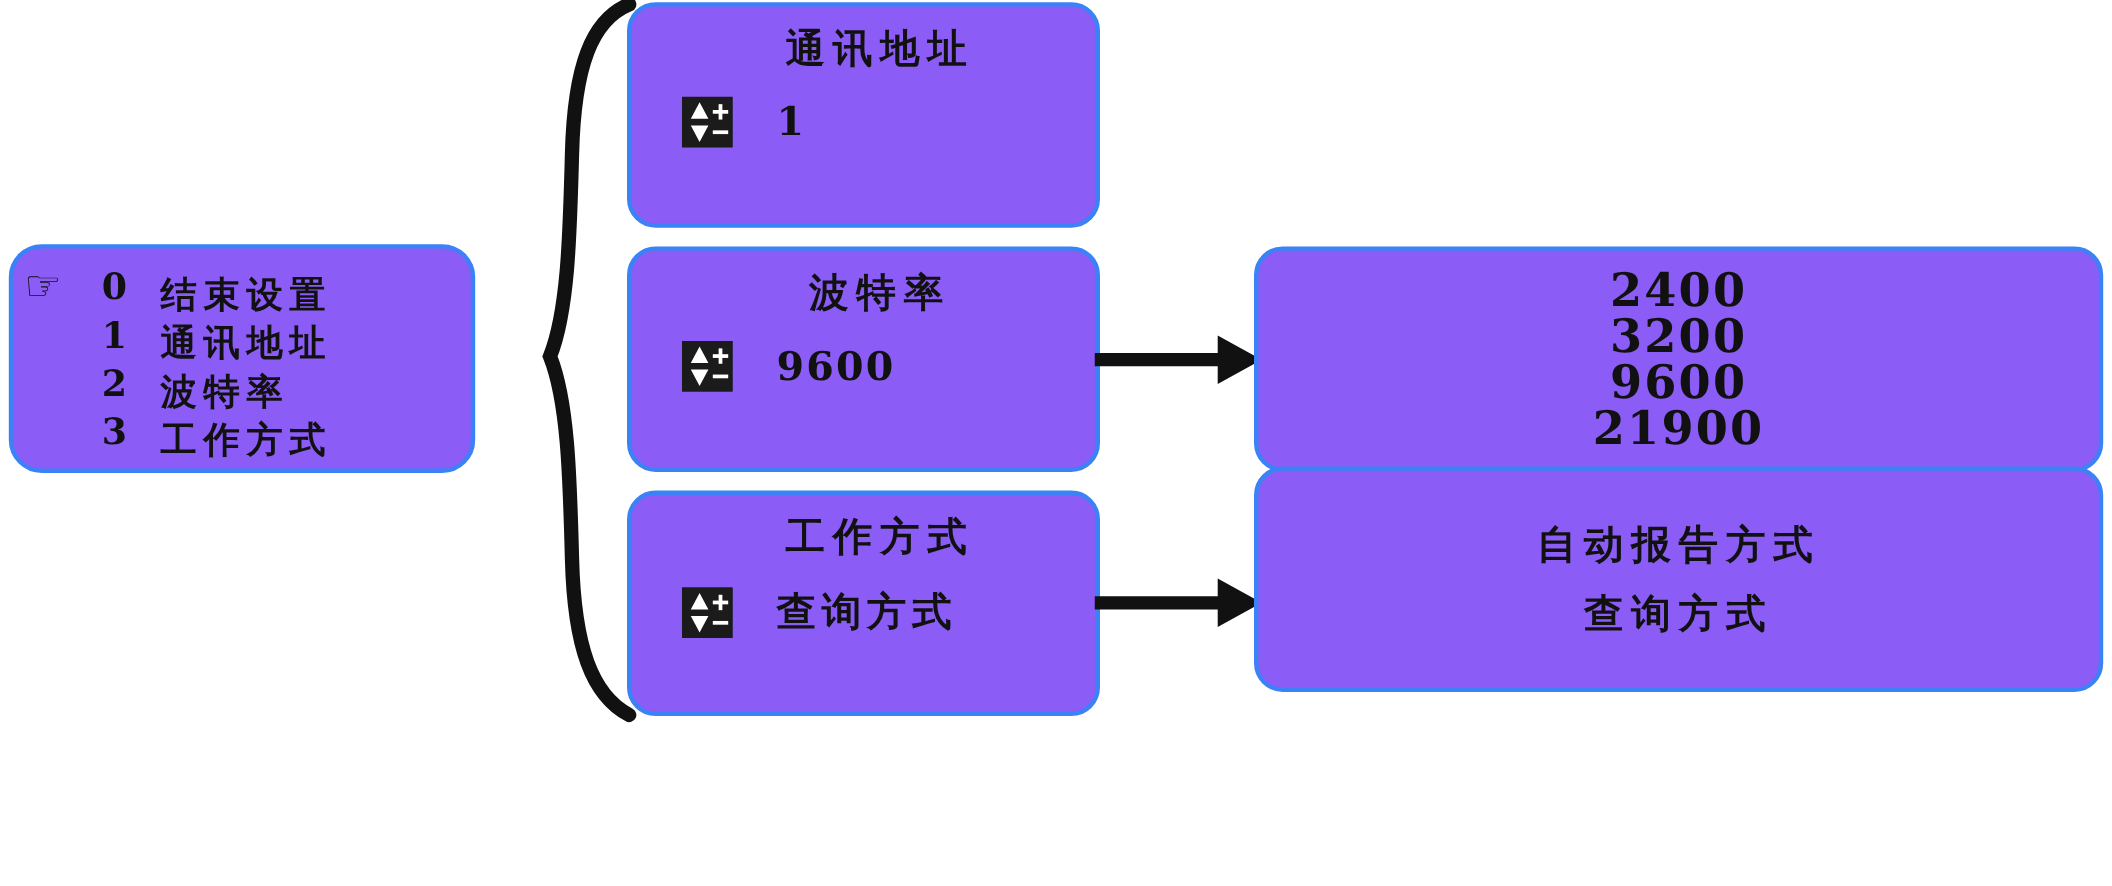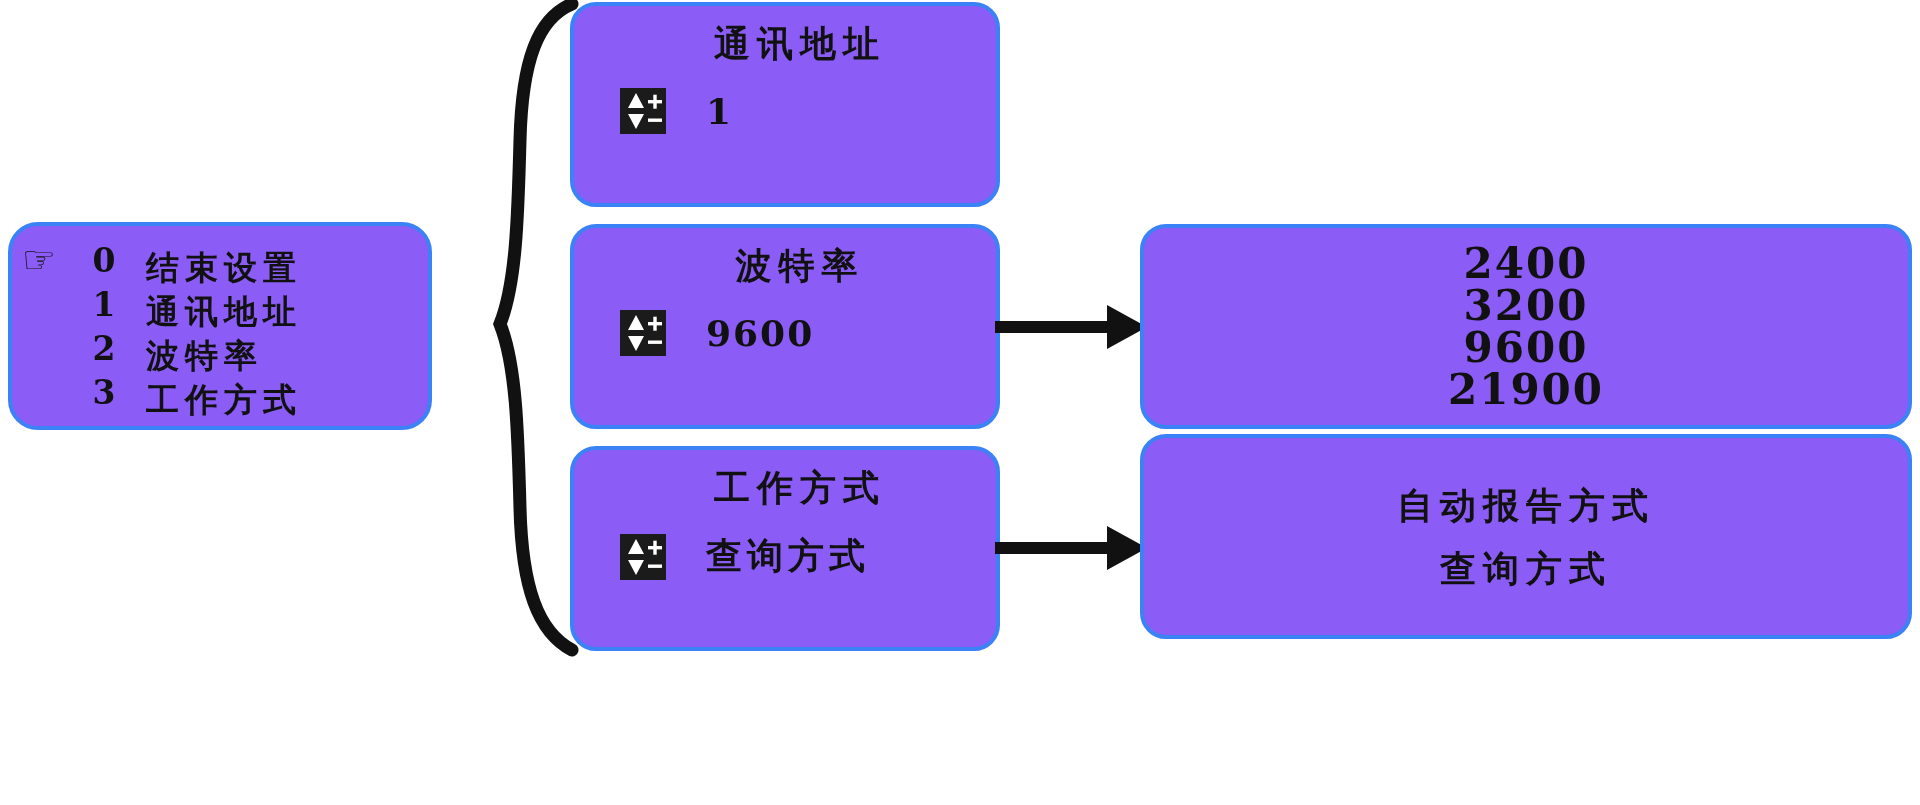--- a/index.html
+++ b/index.html
@@ -88,21 +88,21 @@
     background:#1b1b1b;
     display:inline-block;
     position:relative;
     flex:0 0 auto;
   }
   .stepper svg{display:block;}
 
   
   .obox{left:1140px;width:772px;}
   #obox-baud{top:224px;height:205px;}
-  #obox-mode{top:434px;height:205px;}
+  #obox-mode{top:424px;height:205px;}
   .opt-list{
     position:absolute;left:0;top:0;width:100%;height:100%;
     display:flex;flex-direction:column;
     align-items:center;justify-content:center;
   }
   .opt-item{
     font-size:42px;
     line-height:42px;
     letter-spacing:2px;
     text-align:center;

